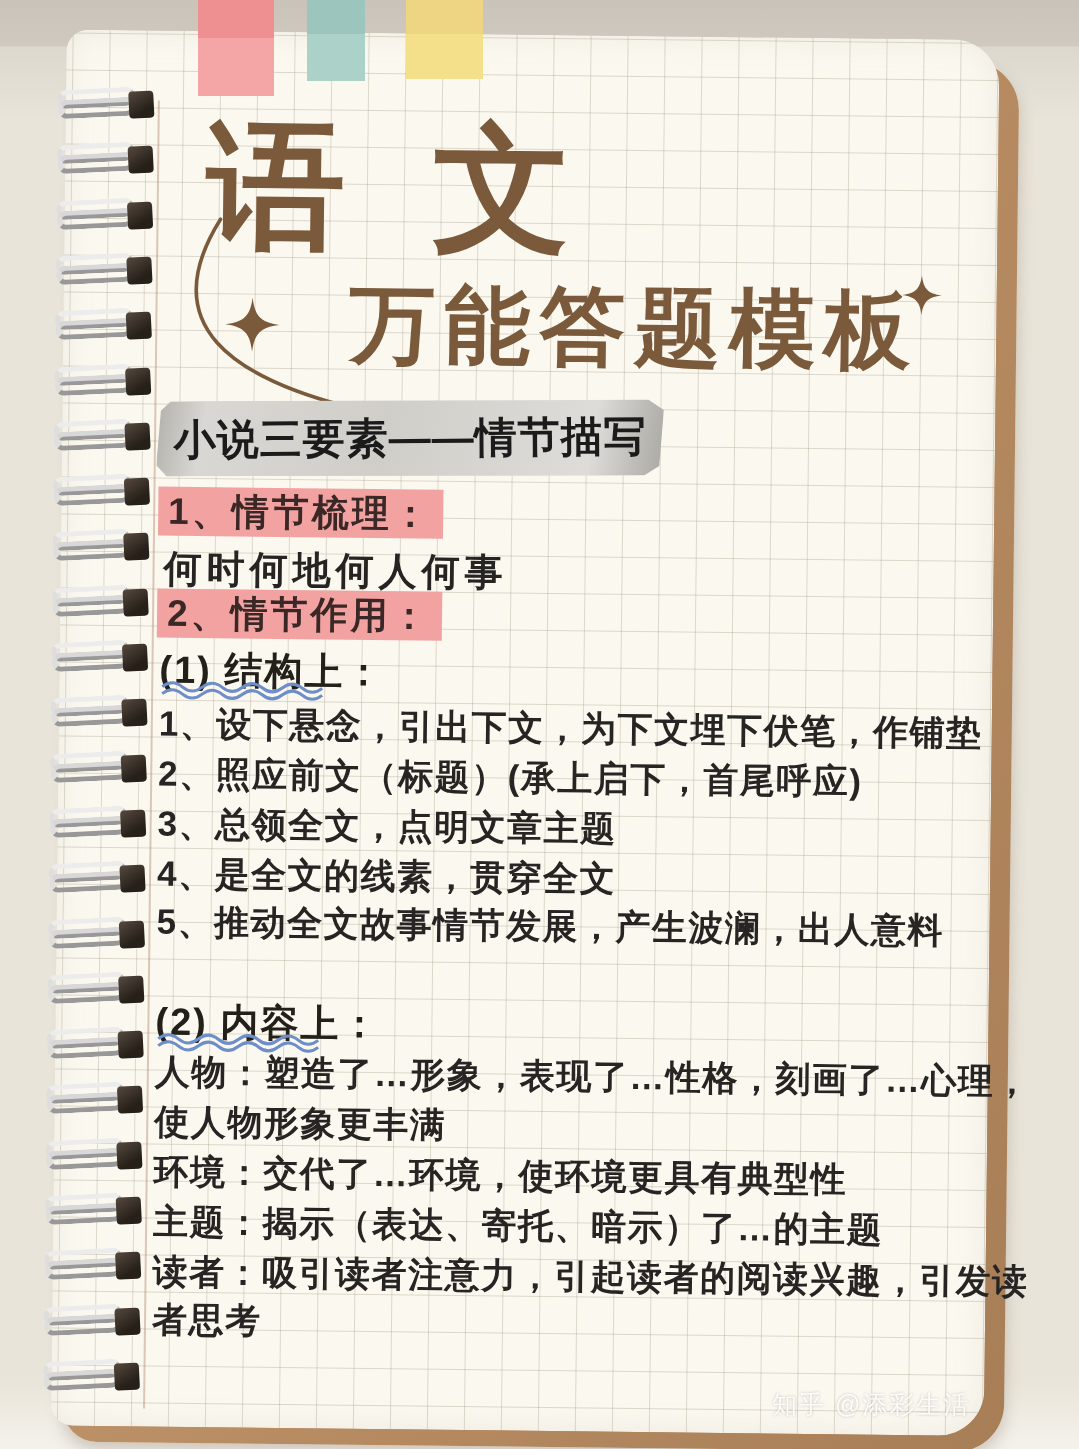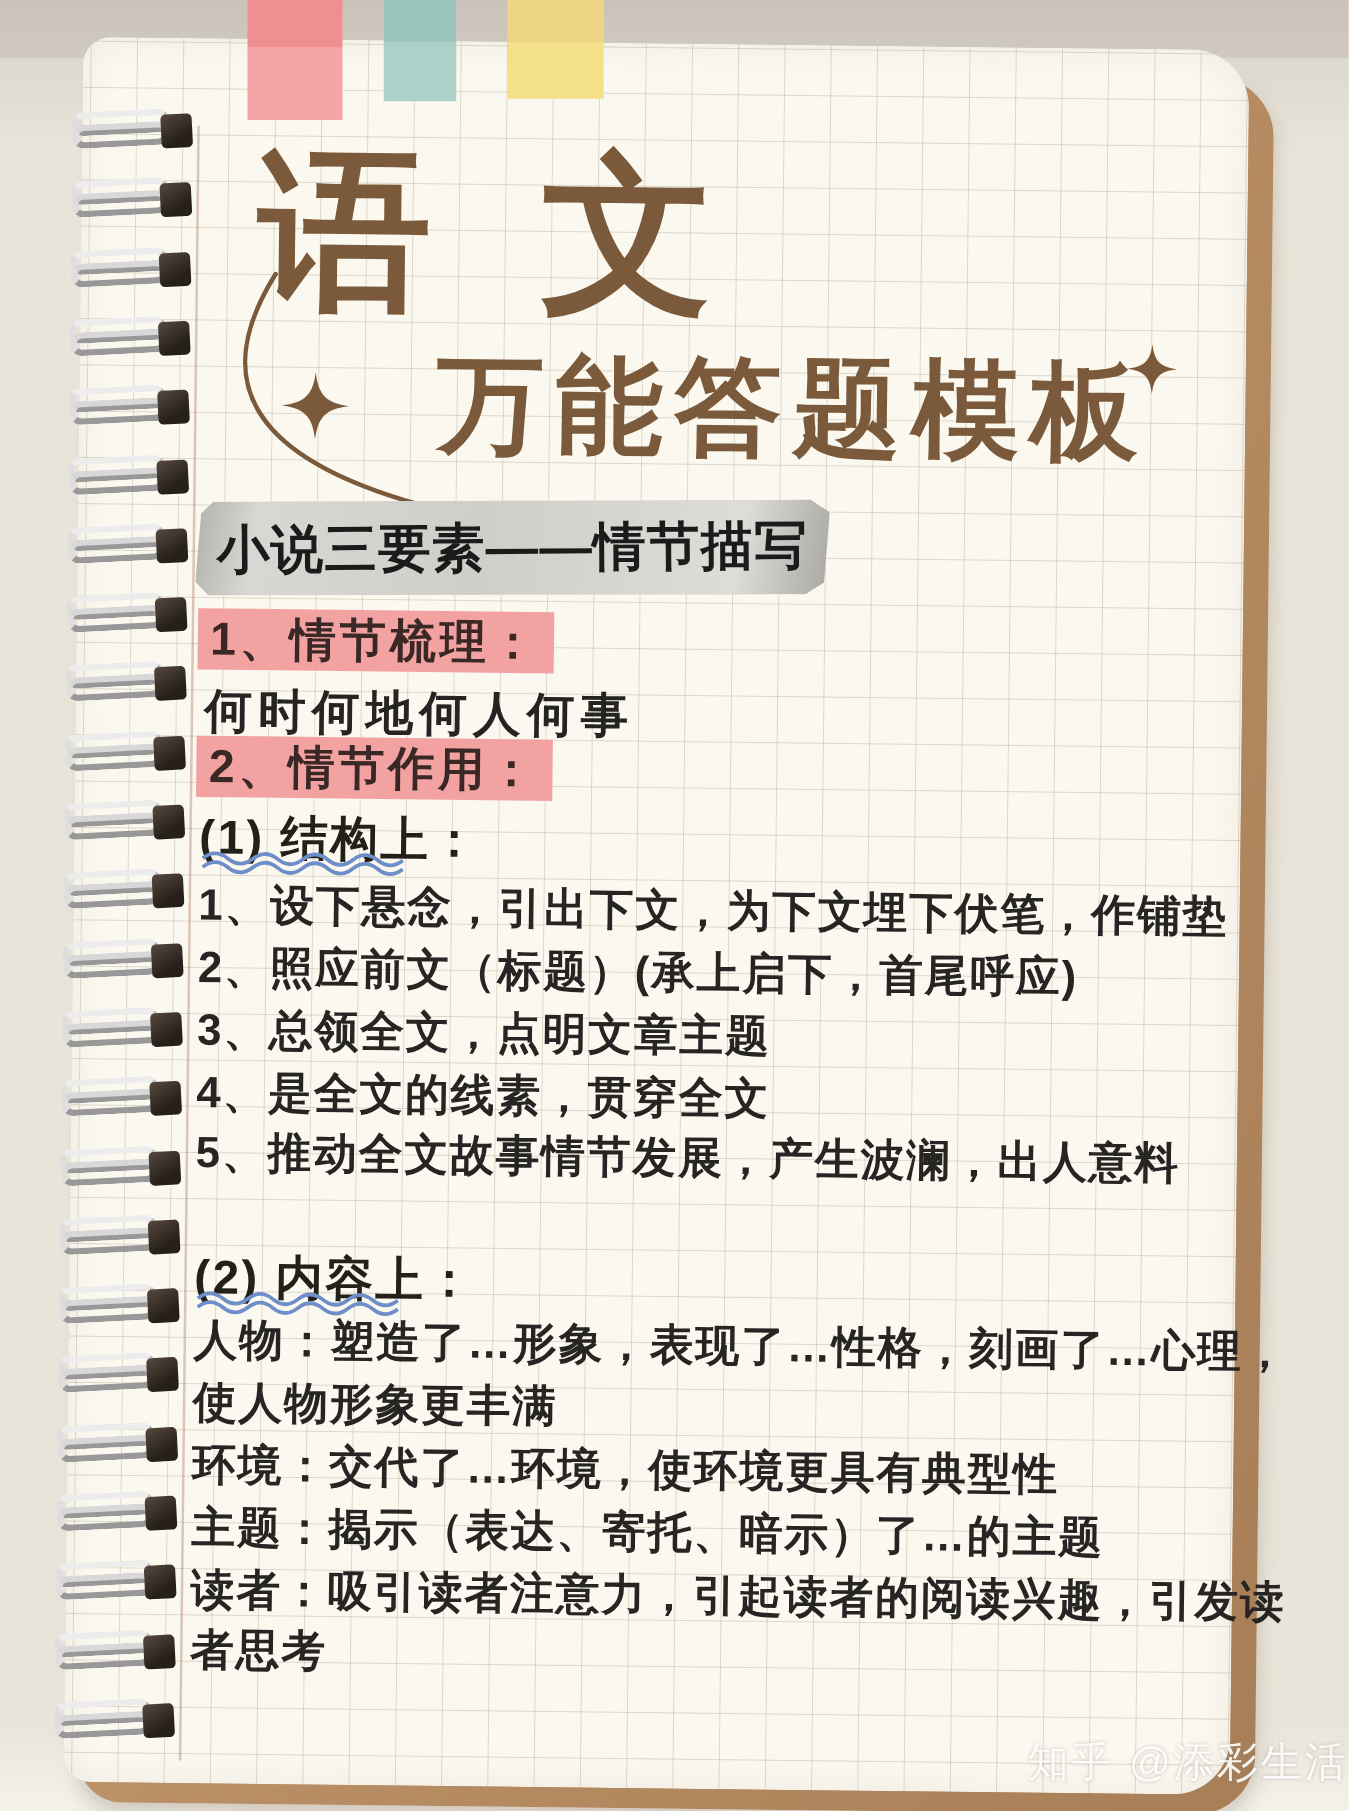--- a/index.html
+++ b/index.html
@@ -86,21 +86,21 @@
   .wavy-1 { top:650px; }
   .wavy-2 { top:1002px; }
   .item { position:absolute; left:114px; font-size:35px; font-weight:700;
           color:#272524; letter-spacing:1.5px; white-space:nowrap; }
   .it-0 { top:670px; } .it-1 { top:720px; } .it-2 { top:770px; }
   .it-3 { top:820px; } .it-4 { top:868px; }
   .ln-0 { top:1018px; } .ln-1 { top:1068px; } .ln-2 { top:1118px; }
   .ln-3 { top:1168px; } .ln-4 { top:1218px; } .ln-5 { top:1266px; }
 
   
-  .watermark { position:absolute; left:822px; top:1388px; font-size:33px;
+  .watermark { position:absolute; left:772px; top:1388px; font-size:25px;
                color:rgba(255,255,255,.9); letter-spacing:2px; white-space:nowrap;
                text-shadow:0 0 3px rgba(130,125,115,.45); }
 </style>
 </head>
 <body>
 
 <div class="notebook">
   <div class="backing"></div>
   <div class="page"></div>
   <div class="margin-line"></div>

